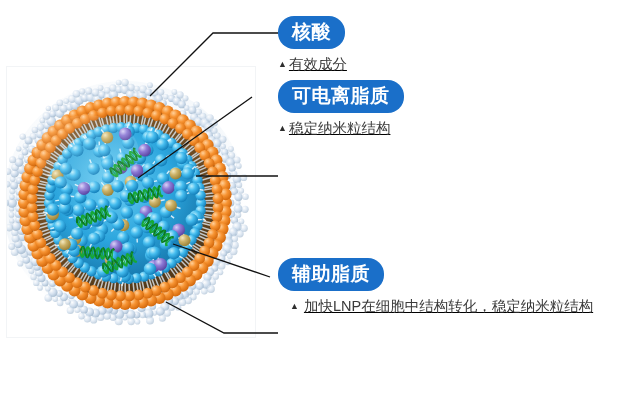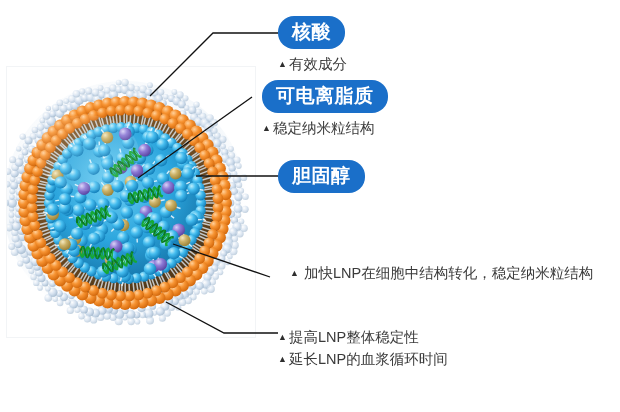--- a/index.html
+++ b/index.html
@@ -27,21 +27,21 @@
     display:inline-block;
     background:#1a6fc9;
     color:#ffffff;
     font-weight:bold;
     border-radius:16px;
     line-height:1;
     white-space:nowrap;
     letter-spacing:0.5px;
   }
   .badge.sz18{font-size:19px;padding:6px 14px 8px;}
-  .bullets{margin-top:4px;}
+  .bullets{margin-top:4px;text-decoration:underline;}
   .bullet{
     color:#3a3a3a;
     font-size:14.5px;
     line-height:1.55;
     white-space:nowrap;
     display:block;
   }
   .bullet .tri{
     color:#2e2e2e;
     font-size:9px;
@@ -1084,37 +1084,33 @@
     </g>
   </svg>
 
   <div class="callout" style="left:278px;top:16px;">
     <div class="badge sz18">核酸</div>
     <div class="bullets">
       <span class="bullet"><span class="tri">▲</span><span>有效成分</span></span>
     </div>
   </div>
 
-  <div class="callout" style="left:262px;top:80px;">
+  <div class="callout" style="left:278px;top:80px;">
     <div class="badge sz18">可电离脂质</div>
     <div class="bullets">
       <span class="bullet"><span class="tri">▲</span><span>稳定纳米粒结构</span></span>
     </div>
   </div>
 
   <div class="callout" style="left:278px;top:160px;">
-    <div class="badge sz18">胆固醇</div>
   </div>
 
   <div class="callout" style="left:278px;top:258px;">
+    <div class="badge sz18">辅助脂质</div>
     <div class="bullets">
       <span class="bullet indent"><span class="tri">▲</span><span>加快LNP在细胞中结构转化，稳定纳米粒结构</span></span>
     </div>
   </div>
 
   <div class="callout" style="left:278px;top:316px;">
-    <div class="bullets" style="margin-top:10px;">
-      <span class="bullet"><span class="tri">▲</span><span>提高LNP整体稳定性</span></span>
-      <span class="bullet"><span class="tri">▲</span><span>延长LNP的血浆循环时间</span></span>
-    </div>
   </div>
 
 </div>
 
 </body></html>

